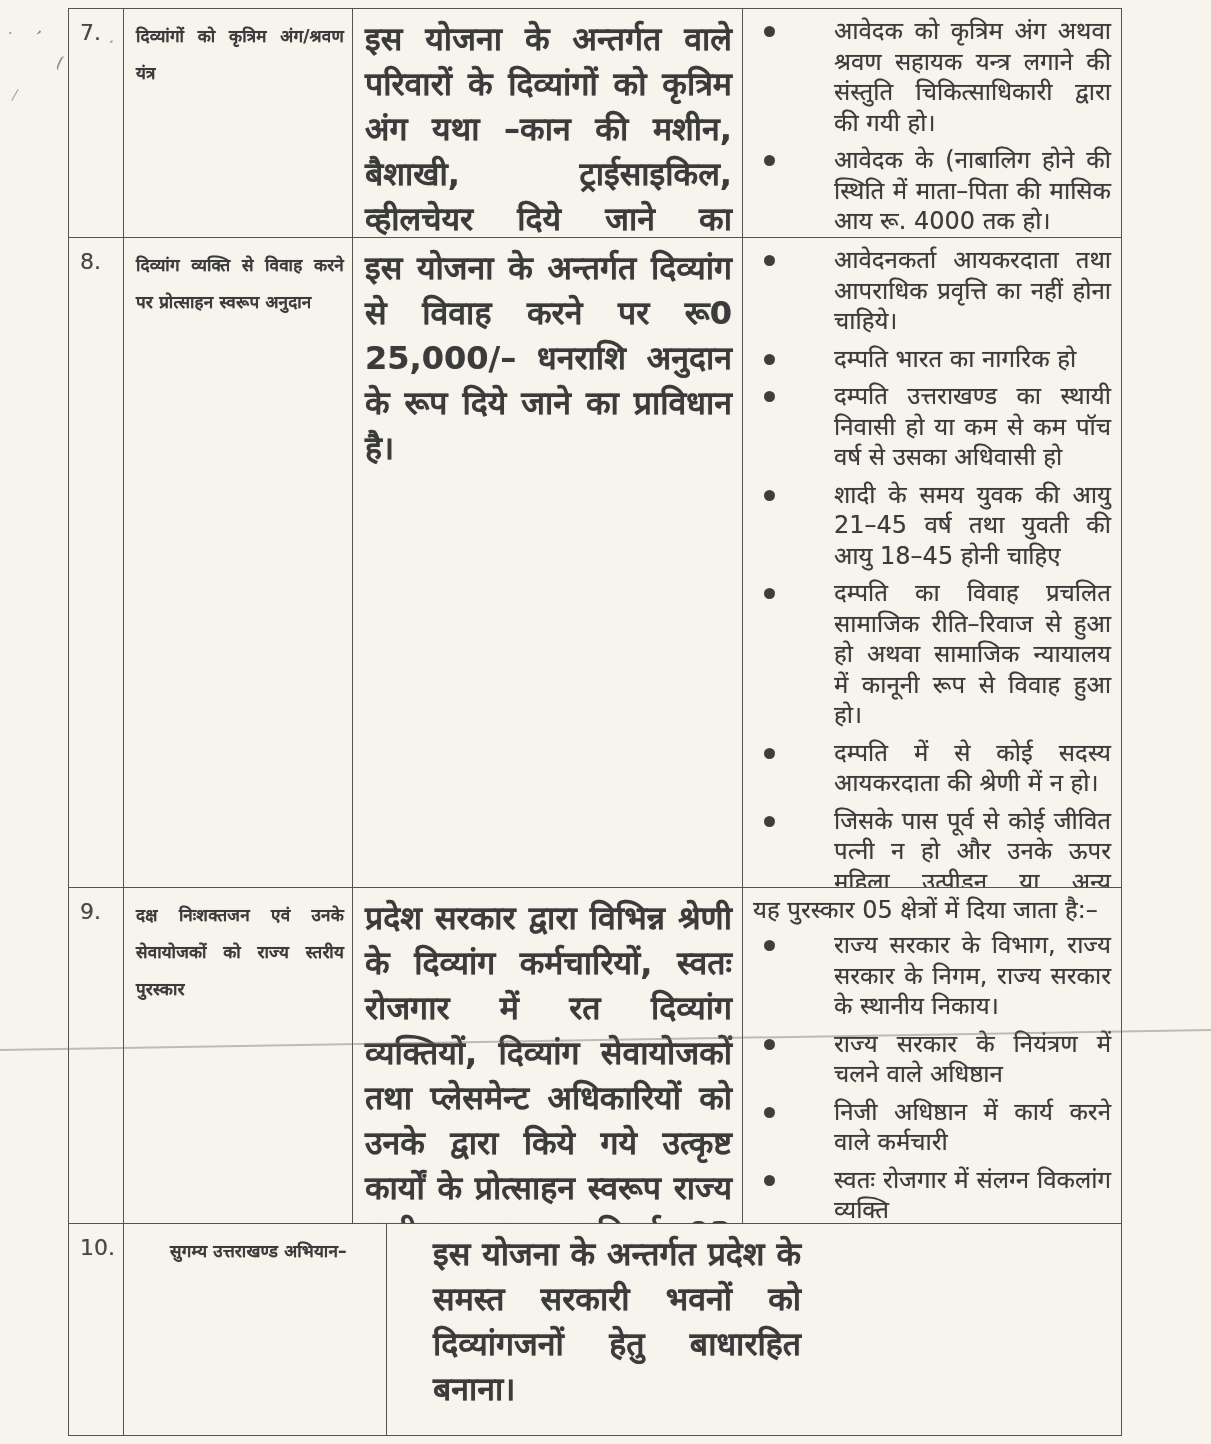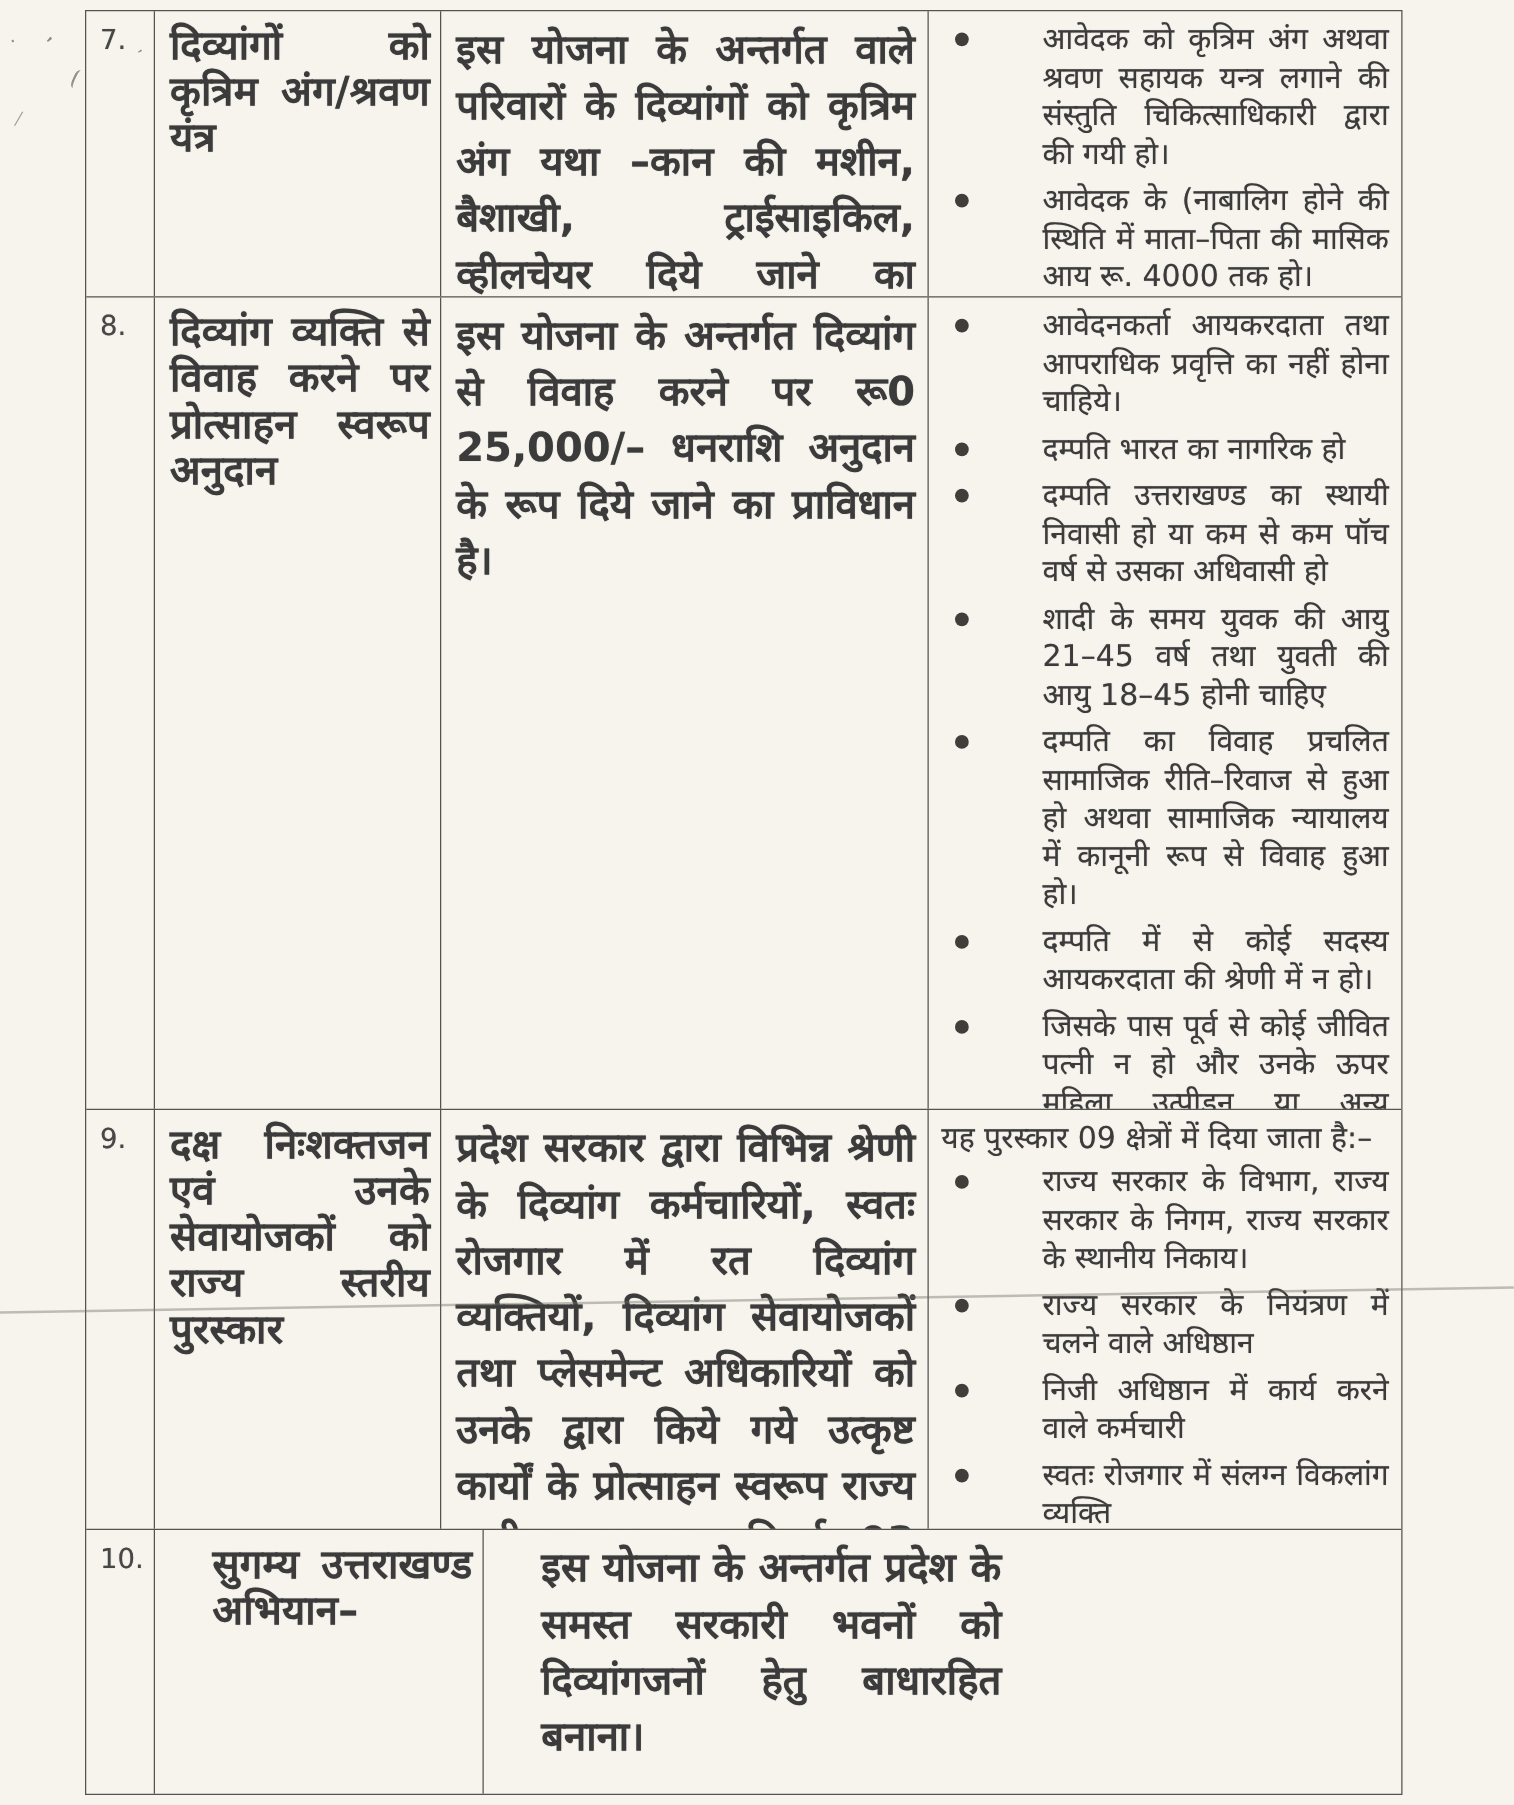--- a/index.html
+++ b/index.html
@@ -40,21 +40,21 @@
     border-right:1.3px solid var(--border);
     padding:8px 8px 4px 10px;
     overflow:hidden;
   }
   .cell:last-child{border-right:none;}
   .c-serial{font-size:22px;padding-left:11px;padding-top:11px;color:#474747;}
   .c-scheme{padding-left:12px;padding-top:9px;}
   .scheme{
     display:block;
     font-weight:bold;
-    font-size:32px;
+    font-size:17px;
     line-height:37px;
     text-align:justify;
     letter-spacing:.2px;
   }
   .c-desc{padding:8px 10px 0 12px;}
   .desc{
     font-size:32px;
     line-height:45px;
     text-align:justify;
     font-weight:bold;
@@ -192,21 +192,21 @@
       <div class="cell c-serial">
         <span>9.</span>
       </div>
       <div class="cell c-scheme">
         <span class="scheme">दक्ष निःशक्तजन एवं उनके सेवायोजकों को राज्य स्तरीय पुरस्कार</span>
       </div>
       <div class="cell c-desc">
         <p class="desc">प्रदेश सरकार द्वारा विभिन्न   श्रेणी के दिव्यांग कर्मचारियों, स्वतः रोजगार में रत दिव्यांग व्यक्तियों, दिव्यांग सेवायोजकों तथा प्लेसमेन्ट अधिकारियों को उनके द्वारा किये गये उत्कृष्ट कार्यों के प्रोत्साहन स्वरूप राज्य स्तरीय पुरस्कार प्रतिवर्ष 03 दिसम्बर को दिया जाता है। पुरस्कार में प्रशस्ति पत्र, मेडल एंव रू.  8000/–की धनराशि नकद दी जाती है।</p>
       </div>
       <div class="cell c-criteria">
-        <p class="intro">यह पुरस्कार 09 क्षेत्रों में दिया जाता है:–</p>
+        <p class="intro">यह पुरस्कार 05 क्षेत्रों में दिया जाता है:–</p>
         <div class="bullets">
             <div class="bullet">
               <span class="dot"></span>
               <span class="btext">राज्य सरकार के विभाग, राज्य सरकार के निगम, राज्य सरकार के स्थानीय निकाय।</span>
             </div>
             <div class="bullet">
               <span class="dot"></span>
               <span class="btext">राज्य सरकार के नियंत्रण में चलने वाले अधिष्ठान</span>
             </div>
             <div class="bullet">

